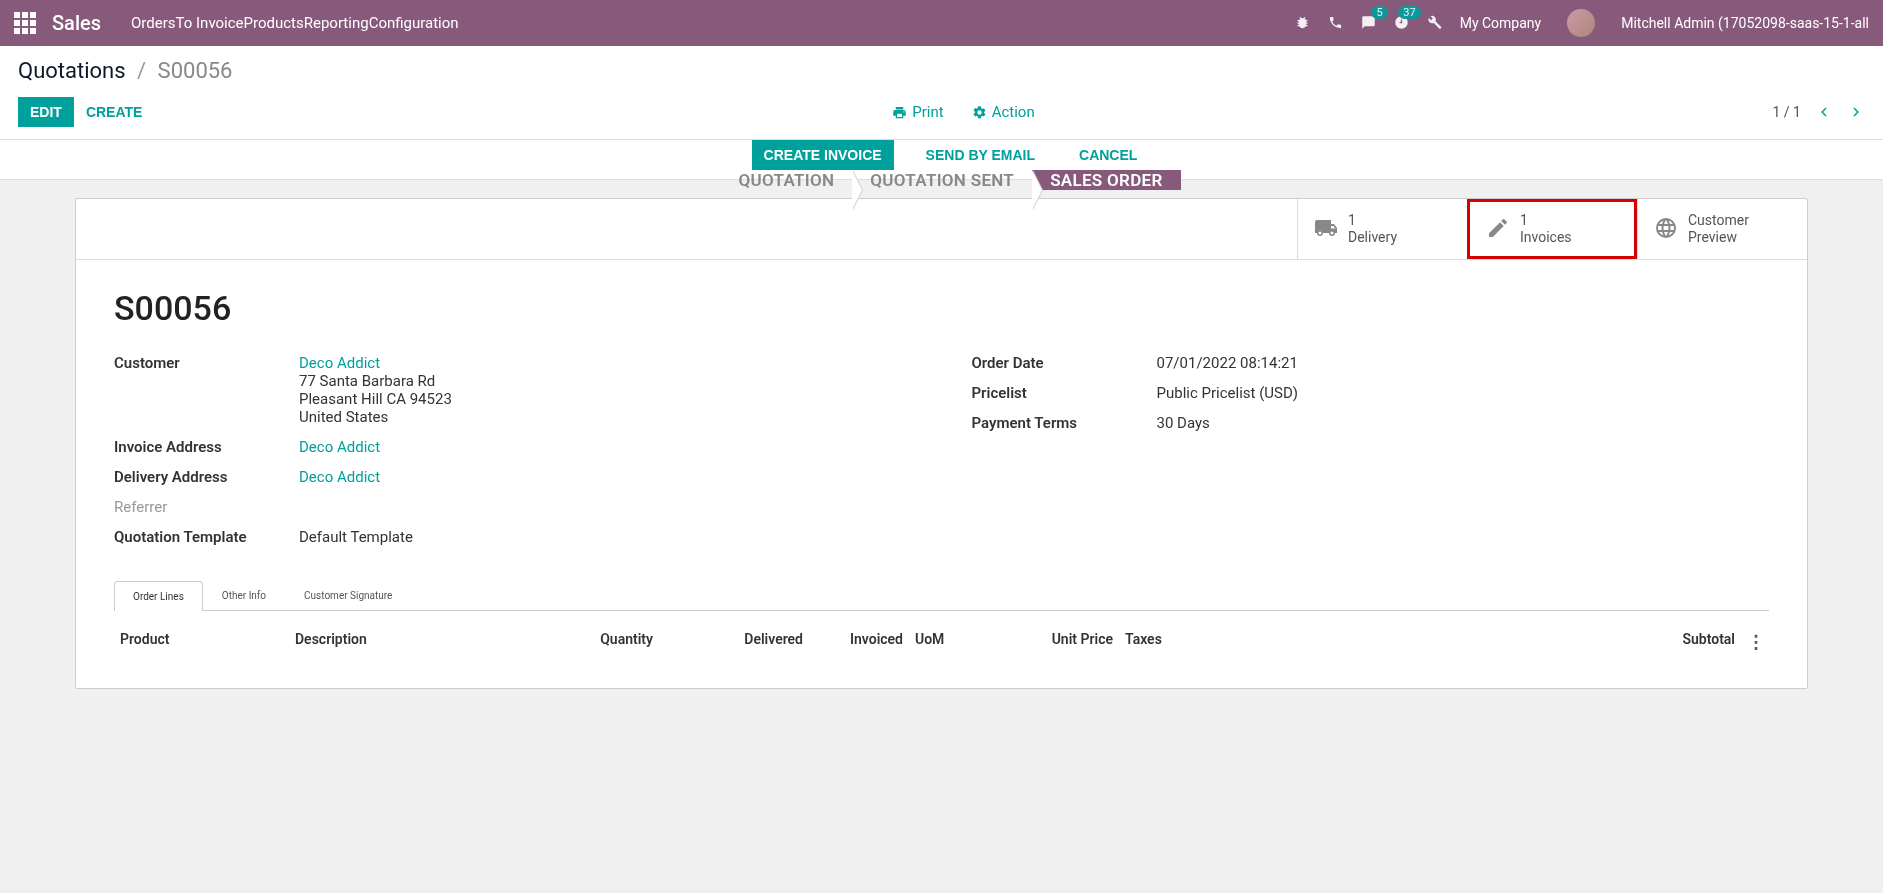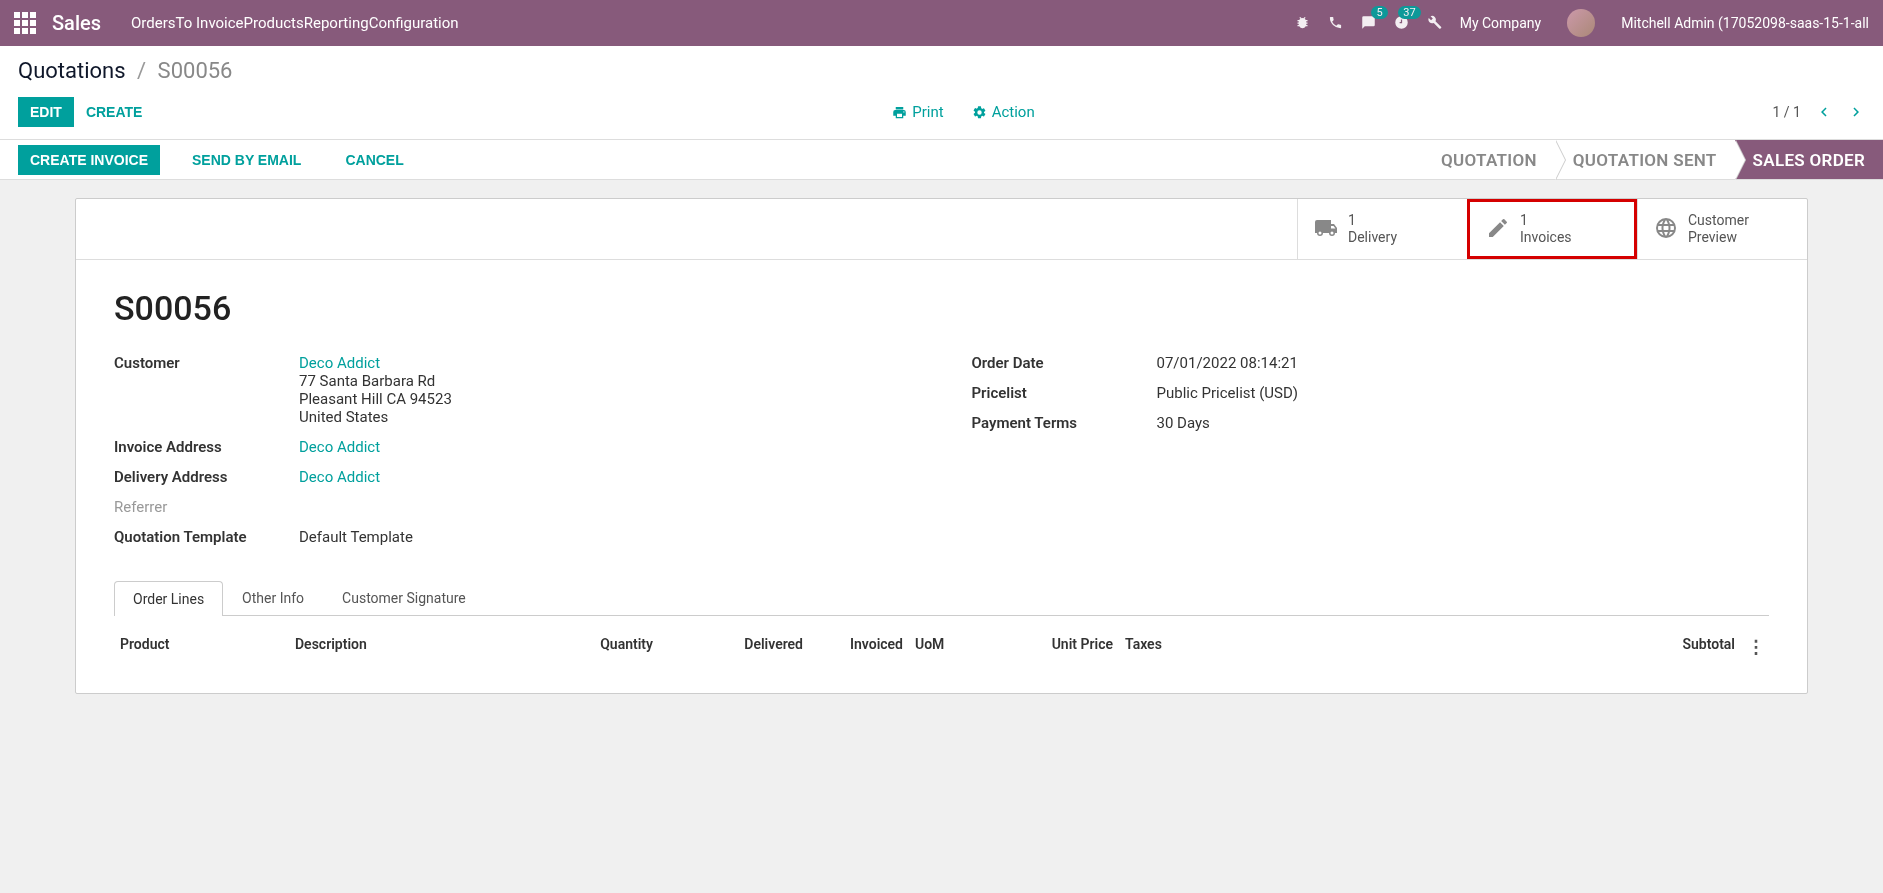--- a/index.html
+++ b/index.html
@@ -31,21 +31,21 @@
 .control-bar { background: #fff; padding: 8px 18px 12px; display: flex; align-items: center; border-bottom: 1px solid #ddd; }
 .btn { border: none; padding: 7px 12px; font-size: 14px; cursor: pointer; font-weight: 700; }
 .btn-primary { background: #00a09d; color: #fff; }
 .btn-link { background: transparent; color: #00a09d; }
 .control-bar .center { flex: 1; display: flex; justify-content: center; gap: 28px; }
 .control-bar .center .act { color: #00a09d; cursor: pointer; font-size: 15px; display: inline-flex; align-items: center; gap: 5px; }
 .control-bar .pager { display: flex; align-items: center; gap: 14px; font-size: 14px; color: #555; }
 .control-bar .pager .chev { color: #00a09d; font-size: 18px; cursor: pointer; }
 
 
-.action-bar { background: #fff; display: flex; align-items: center; border-bottom: 1px solid #ddd; padding-left: 18px; height: 40px; }
+.action-bar { background: #fff; display: flex; align-items: center; border-bottom: 1px solid #ddd; padding-left: 18px; height: 40px; flex-direction: column; }
 .action-bar .left { display: flex; gap: 20px; align-items: center; }
 .action-bar .right { flex: 1; display: flex; justify-content: flex-end; align-items: stretch; height: 100%; }
 .status { display: flex; align-items: center; padding: 0 18px; color: #888; font-size: 17px; font-weight: 600; letter-spacing: .3px; position: relative; }
 .status::after { content: ""; position: absolute; right: -10px; top: 0; width: 0; height: 0; border-top: 20px solid transparent; border-bottom: 20px solid transparent; border-left: 10px solid #fff; z-index: 2; }
 .status::before { content: ""; position: absolute; right: -11px; top: 0; width: 0; height: 0; border-top: 20px solid transparent; border-bottom: 20px solid transparent; border-left: 10px solid #ccc; z-index: 1; }
 .status.active { background: #875a7b; color: #fff; }
 .status.active::after { border-left-color: #875a7b; }
 .status:last-child::after, .status:last-child::before { display: none; }
 
 
@@ -63,21 +63,21 @@
 .form-col { flex: 1; }
 .form-row { display: flex; margin-bottom: 12px; font-size: 15px; }
 .form-row .lbl { width: 185px; font-weight: 600; color: #333; }
 .form-row .val { flex: 1; color: #333; }
 .form-row .val .link { color: #00a09d; cursor: pointer; }
 .form-row .val .line { display: block; }
 .form-row.muted .lbl { color: #999; font-weight: 400; }
 
 
 .tabs { display: flex; border-bottom: 1px solid #ccc; margin-top: 22px; }
-.tab { padding: 9px 18px; font-size: 14px; color: #555; cursor: pointer; border: 1px solid transparent; border-bottom: none; }
+.tab { padding: 9px 18px; font-size: 10px; color: #555; cursor: pointer; border: 1px solid transparent; border-bottom: none; }
 .tab.active { border-color: #ccc; background: #fff; color: #333; border-radius: 4px 4px 0 0; position: relative; top: 1px; }
 
 .tbl { width: 100%; margin-top: 12px; }
 .tbl-head { display: flex; font-weight: 600; font-size: 14px; color: #333; padding: 8px 0; }
 .tbl-head > div { padding: 0 6px; }
 .c-prod { width: 175px; }
 .c-desc { width: 260px; }
 .c-qty { width: 110px; text-align: right; }
 .c-del { width: 150px; text-align: right; }
 .c-inv { width: 100px; text-align: right; }

